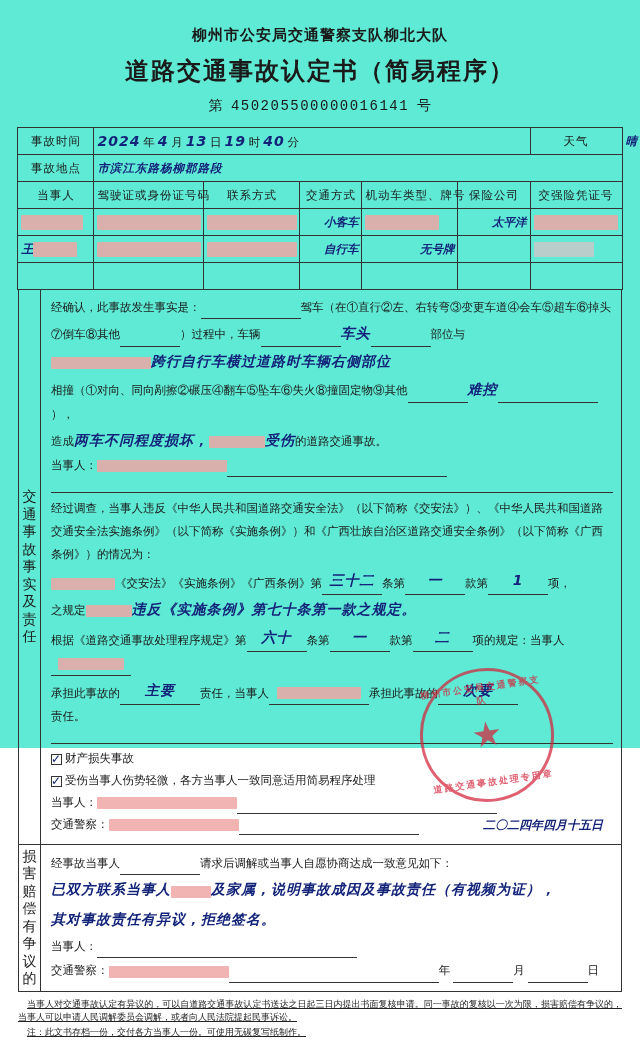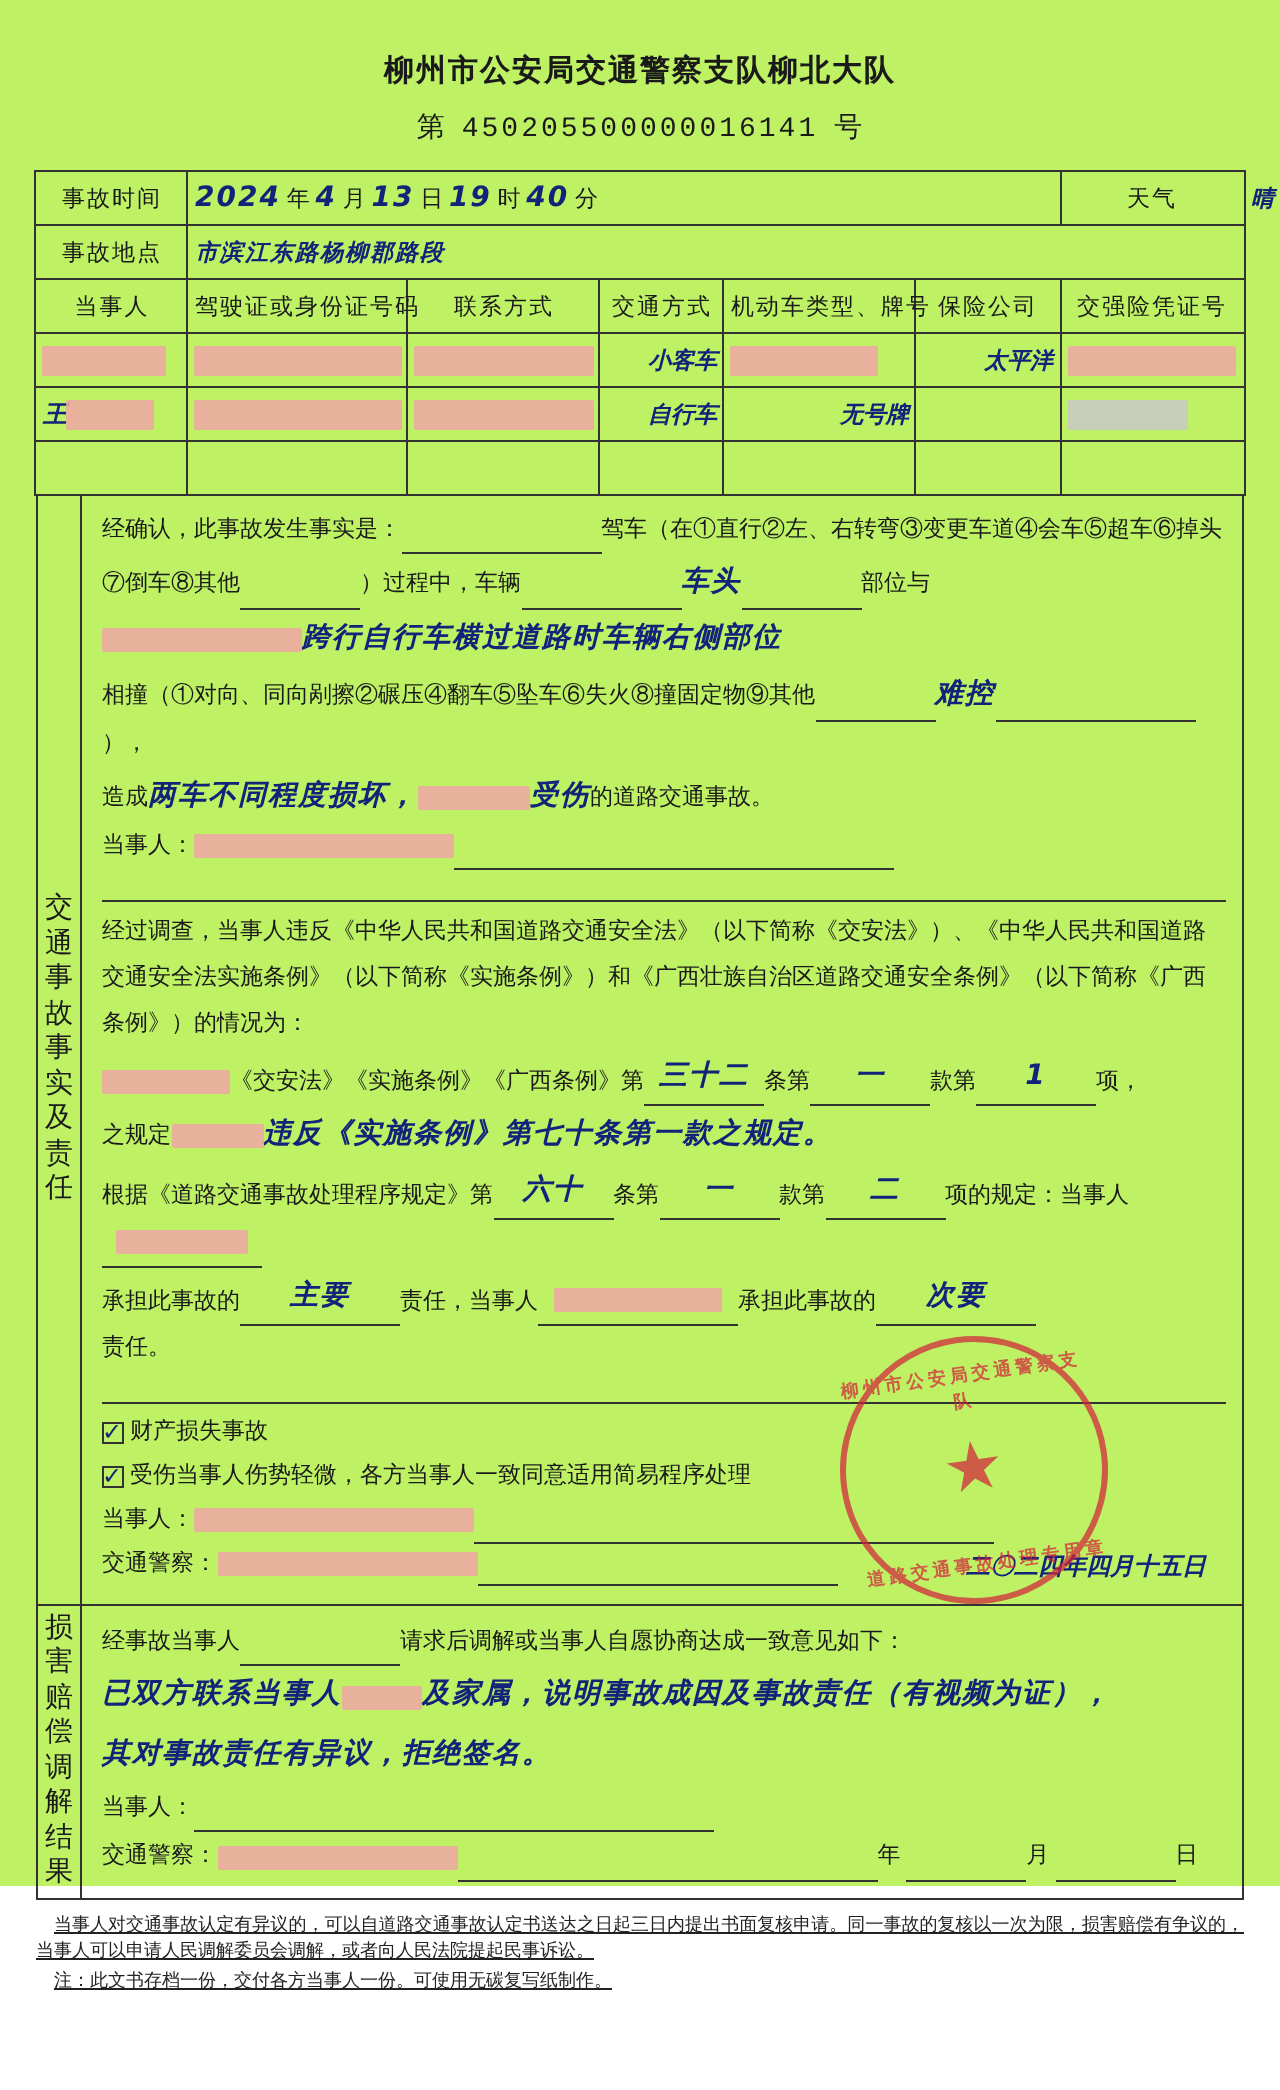--- a/index.html
+++ b/index.html
@@ -11,22 +11,22 @@
     width: 640px;
     height: 1045px;
     font-family: "Liberation Serif", "DejaVu Serif", serif;
     color: #1a1a1a;
     position: relative;
     overflow: hidden;
   }
   .page {
     position: relative;
     width: 640px;
-    height: 943px;
-    background: #bef264;
+    height: 748px;
+    background: #5eead4;
   }
 
   
   .org-line {
     text-align: center;
     font-size: 15px;
     letter-spacing: 1px;
     padding-top: 26px;
     font-weight: 600;
   }
@@ -201,20 +201,21 @@
   }
   .notes p { margin: 0 0 1px 0; text-align: justify; }
   .notes .indent { text-indent: 1em; }
 </style>
 </head>
 <body>
 
 <div class="page">
 
   <div class="org-line">柳州市公安局交通警察支队柳北大队</div>
+  <div class="doc-title">道路交通事故认定书（简易程序）</div>
   <div class="serial-row">
     <span>第</span>
     <span class="serial-no">450205500000016141</span>
     <span>号</span>
   </div>
 
   <table class="form">
     <colgroup>
       <col style="width:76px">
         <col style="width:110px">
@@ -328,21 +329,21 @@
         <br>
         <span>交通警察：</span><span class="redact" style="width:130px"></span><span class="ul u180"></span>
         <span class="hand-sm" style="float:right; margin-right:10px">二〇二四年四月十五日</span>
       </div>
 
     </div>
   </div>
 
   <div class="body-wrap">
     <div class="side-label">
-      <span>损害赔偿调解结果</span>
+      <span>损害赔偿有争议的</span>
     </div>
     <div class="section-body" style="line-height:2.1">
       <span>经事故当事人</span><span class="ul u80"></span><span>请求后调解或当事人自愿协商达成一致意见如下：</span>
       <br>
       <span class="hand">已双方联系当事人</span><span class="redact" style="width:40px"></span><span class="hand">及家属，说明事故成因及事故责任（有视频为证），</span>
       <br>
       <span class="hand">其对事故责任有异议，拒绝签名。</span>
       <br>
       <span>当事人：</span><span class="ul u260"></span>
       <br>

